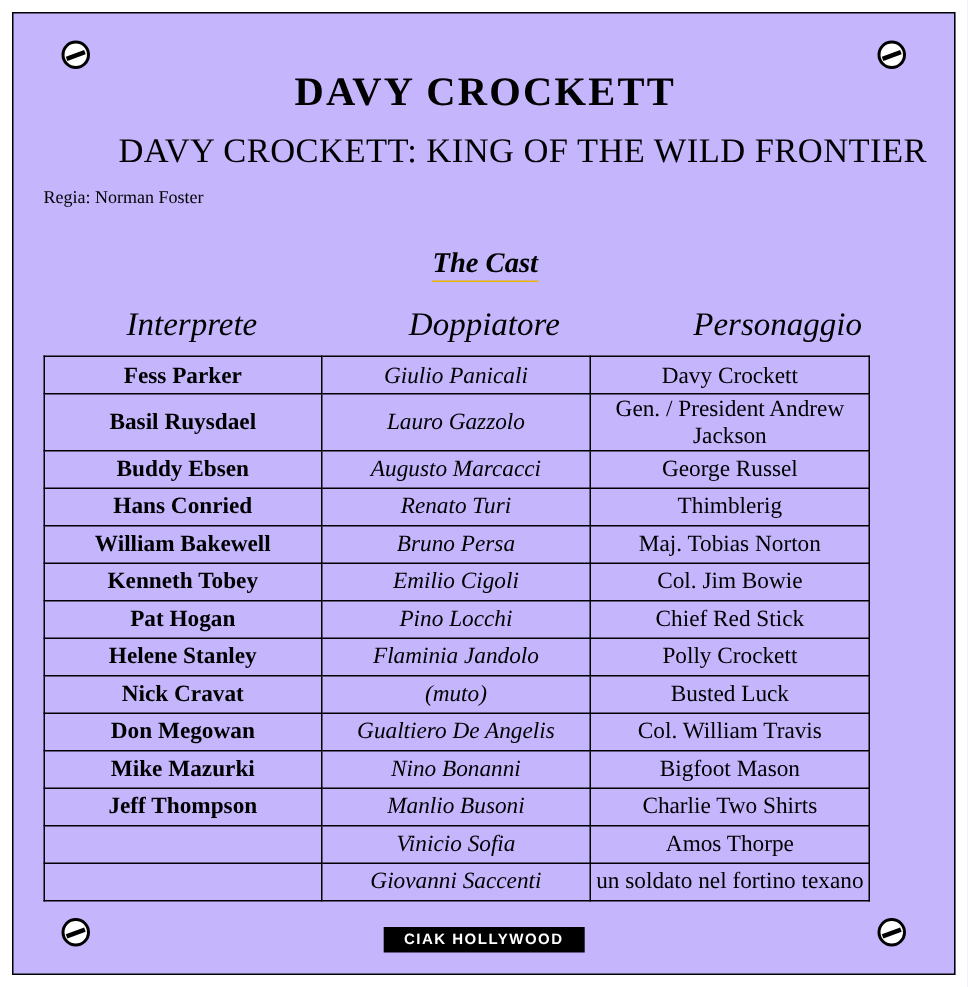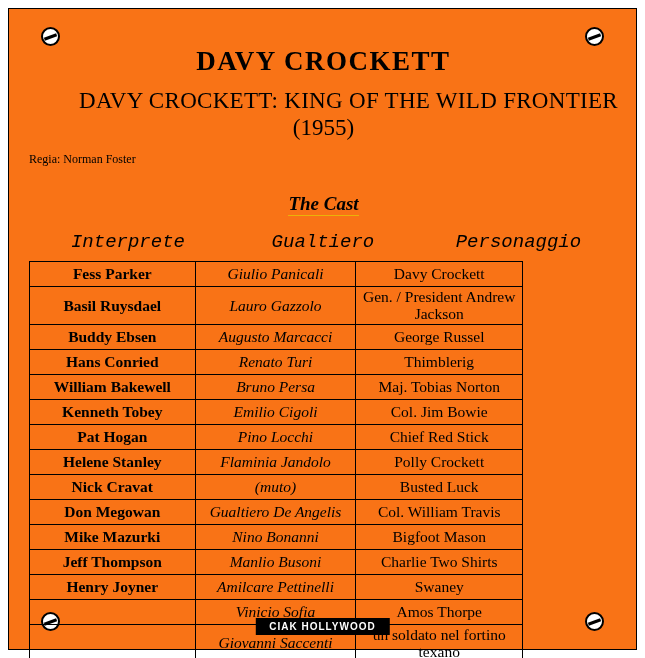--- a/index.html
+++ b/index.html
@@ -21,21 +21,21 @@
     background: #ffffff;
   }
   .frame {
     position: absolute;
     left: 8px;
     top: 8px;
     width: 629px;
     height: 642px;
     border: 1px solid #000000;
     box-sizing: border-box;
-    background: #f97316;
+    background: #c4b5fd;
   }
   
   .screw {
     position: absolute;
     width: 19px;
     height: 19px;
     border-radius: 50%;
     background: #ffffff;
     border: 2px solid #000000;
     box-sizing: border-box;
@@ -94,33 +94,32 @@
     margin-top: 26px;
   }
   .cast-heading span {
     border-bottom: 1px solid #eab308;
     padding-bottom: 1px;
   }
   .col-heads {
     display: flex;
     margin-top: 16px;
     font-style: italic;
-    font-size: 19px;
-    font-family: Liberation Mono, monospace;
+    font-size: 22px;
   }
   .col-heads .ch {
     text-align: center;
   }
   .c1 { width: 33.6%; }
   .c2 { width: 32.6%; }
   .c3 { width: 33.8%; }
 
   table.cast {
     margin-top: 8px;
-    width: 494px;
+    width: 551px;
     border-collapse: collapse;
     table-layout: fixed;
   }
   table.cast td {
     border: 1px solid #000000;
     height: 22px;
     padding: 1px 3px;
     text-align: center;
     vertical-align: middle;
     font-size: 15.5px;
@@ -159,28 +158,27 @@
 
     <div class="screw tl"></div>
     <div class="screw tr"></div>
     <div class="screw bl"></div>
     <div class="screw br"></div>
 
     <div class="content">
 
       <div class="title-main">DAVY CROCKETT</div>
       <div class="title-sub">DAVY CROCKETT: KING OF THE WILD FRONTIER</div>
-      <div class="title-year">(1955)</div>
       <div class="director">Regia: Norman Foster</div>
 
       <div class="cast-heading"><span>The Cast</span></div>
 
       <div class="col-heads">
         <div class="ch c1">Interprete</div>
-        <div class="ch c2">Gualtiero</div>
+        <div class="ch c2">Doppiatore</div>
         <div class="ch c3">Personaggio</div>
       </div>
 
       <table class="cast">
         <tbody>
           <tr>
             <td class="actor">Fess Parker</td>
             <td class="voice">Giulio Panicali</td>
             <td class="role">Davy Crockett</td>
           </tr>
@@ -233,25 +231,20 @@
             <td class="actor">Mike Mazurki</td>
             <td class="voice">Nino Bonanni</td>
             <td class="role">Bigfoot Mason</td>
           </tr>
           <tr>
             <td class="actor">Jeff Thompson</td>
             <td class="voice">Manlio Busoni</td>
             <td class="role">Charlie  Two Shirts</td>
           </tr>
           <tr>
-            <td class="actor">Henry Joyner</td>
-            <td class="voice">Amilcare Pettinelli</td>
-            <td class="role">Swaney</td>
-          </tr>
-          <tr>
             <td class="actor"></td>
             <td class="voice">Vinicio Sofia</td>
             <td class="role">Amos Thorpe</td>
           </tr>
           <tr>
             <td class="actor"></td>
             <td class="voice">Giovanni Saccenti</td>
             <td class="role">un soldato nel fortino texano</td>
           </tr>
         </tbody>

